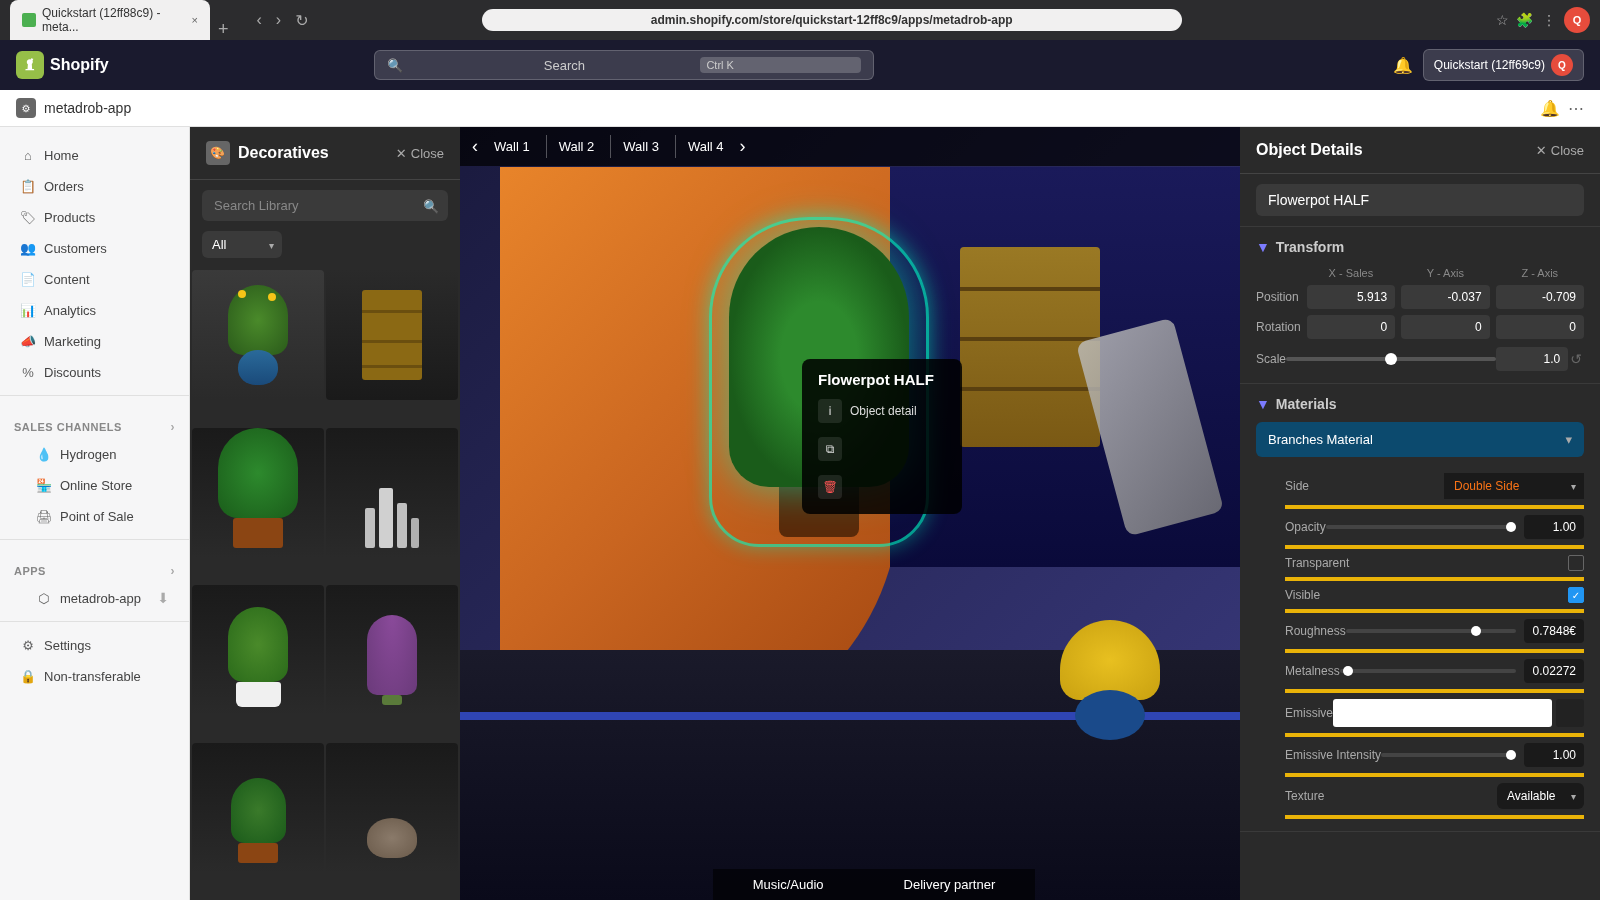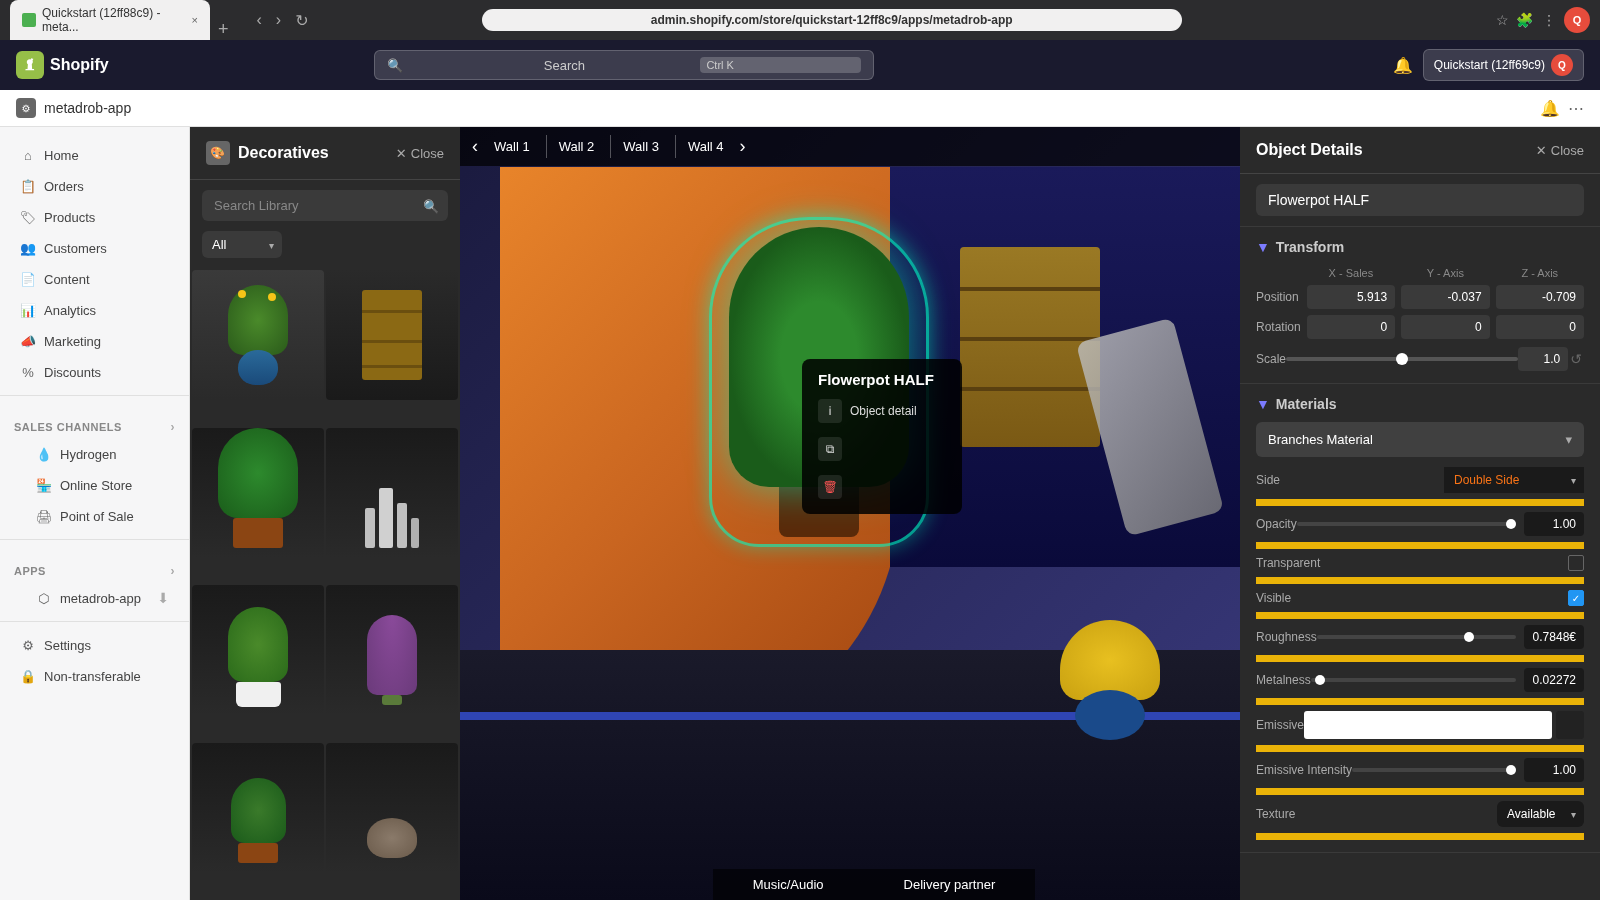--- a/index.html
+++ b/index.html
@@ -108,23 +108,23 @@
     .od-section-icon { color: #7c7cff; }
     .od-grid { display: grid; grid-template-columns: auto 1fr 1fr 1fr; gap: 6px; align-items: center; font-size: 12px; }
     .od-grid-header { color: #888; text-align: center; font-size: 11px; }
     .od-label { color: #aaa; font-size: 12px; }
     .od-input { background: #3a3a3a; border: none; border-radius: 4px; padding: 5px 8px; color: white; font-size: 12px; text-align: right; width: 100%; }
     .od-reset-btn { background: none; border: none; color: #666; cursor: pointer; font-size: 14px; padding: 0 2px; }
     .od-scale-slider { flex: 1; -webkit-appearance: none; height: 4px; background: #555; border-radius: 2px; outline: none; }
     .od-scale-slider::-webkit-slider-thumb { -webkit-appearance: none; width: 12px; height: 12px; background: white; border-radius: 50%; cursor: pointer; }
     .materials-section { padding: 12px 16px; border-bottom: 1px solid #3a3a3a; }
     .mat-section-header { display: flex; align-items: center; gap: 6px; margin-bottom: 10px; font-size: 14px; font-weight: 600; color: #ccc; }
-    .mat-dropdown { width: 100%; background: #404040; border: none; border-radius: 6px; padding: 10px 12px; color: white; font-size: 13px; cursor: pointer; display: flex; align-items: center; justify-content: space-between; margin-bottom: 4px; }
+    .mat-dropdown { width: 100%; background: #0c4a6e; border: none; border-radius: 6px; padding: 10px 12px; color: white; font-size: 13px; cursor: pointer; display: flex; align-items: center; justify-content: space-between; margin-bottom: 10px; }
     .mat-dropdown-arrow { color: #aaa; }
-    .mat-row { display: flex; align-items: center; justify-content: space-between; padding: 6px 0; border-bottom: 7px solid #eab308; }
+    .mat-row { display: flex; align-items: center; justify-content: space-between; padding: 6px 0; border-bottom: 4px solid #eab308; margin-left: 29px; }
     .mat-label { color: #aaa; font-size: 12px; }
     .mat-select { background: #1a1a1a; border: none; border-radius: 0; padding: 6px 28px 6px 10px; color: #f97316; font-size: 12px; cursor: pointer; appearance: none; width: 140px; }
     .mat-select-wrapper { position: relative; }
     .mat-select-arrow { position: absolute; right: 8px; top: 50%; transform: translateY(-50%); color: #aaa; font-size: 10px; pointer-events: none; }
     .mat-value-input { background: #1a1a1a; border: none; border-radius: 4px; padding: 5px 8px; color: white; font-size: 12px; width: 60px; text-align: right; }
     .mat-slider-row { display: flex; align-items: center; gap: 8px; flex: 1; }
     .mat-slider { flex: 1; -webkit-appearance: none; height: 4px; background: #444; border-radius: 2px; outline: none; }
     .mat-slider::-webkit-slider-thumb { -webkit-appearance: none; width: 10px; height: 10px; background: white; border-radius: 50%; cursor: pointer; }
     .mat-checkbox { width: 16px; height: 16px; border: 1px solid #666; border-radius: 2px; background: transparent; cursor: pointer; flex-shrink: 0; }
     .mat-checkbox.checked { background: #2196F3; border-color: #2196F3; }
@@ -474,21 +474,21 @@
             <input class="od-input" type="text" value="-0.709" style="">
 
             <div class="od-label">Rotation</div>
             <input class="od-input" type="text" value="0" style="">
             <input class="od-input" type="text" value="0" style="">
             <input class="od-input" type="text" value="0" style="">
           </div>
           <div style="display:flex;align-items:center;margin-top:8px;">
             <div class="od-label">Scale</div>
             <input type="range" class="od-scale-slider" value="50" min="0" max="100" style="flex: 1 1 0%;">
-            <input class="od-input" type="text" value="1.0" style="width: 50px;">
+            <input class="od-input" type="text" value="1.0" style="width: 72px;">
             <button class="od-reset-btn">↺</button>
           </div>
         </div>
 
         <div class="materials-section">
           <div class="mat-section-header">
             <span class="od-section-icon">▼</span>
             <span>Materials</span>
           </div>
           <div class="mat-dropdown">

